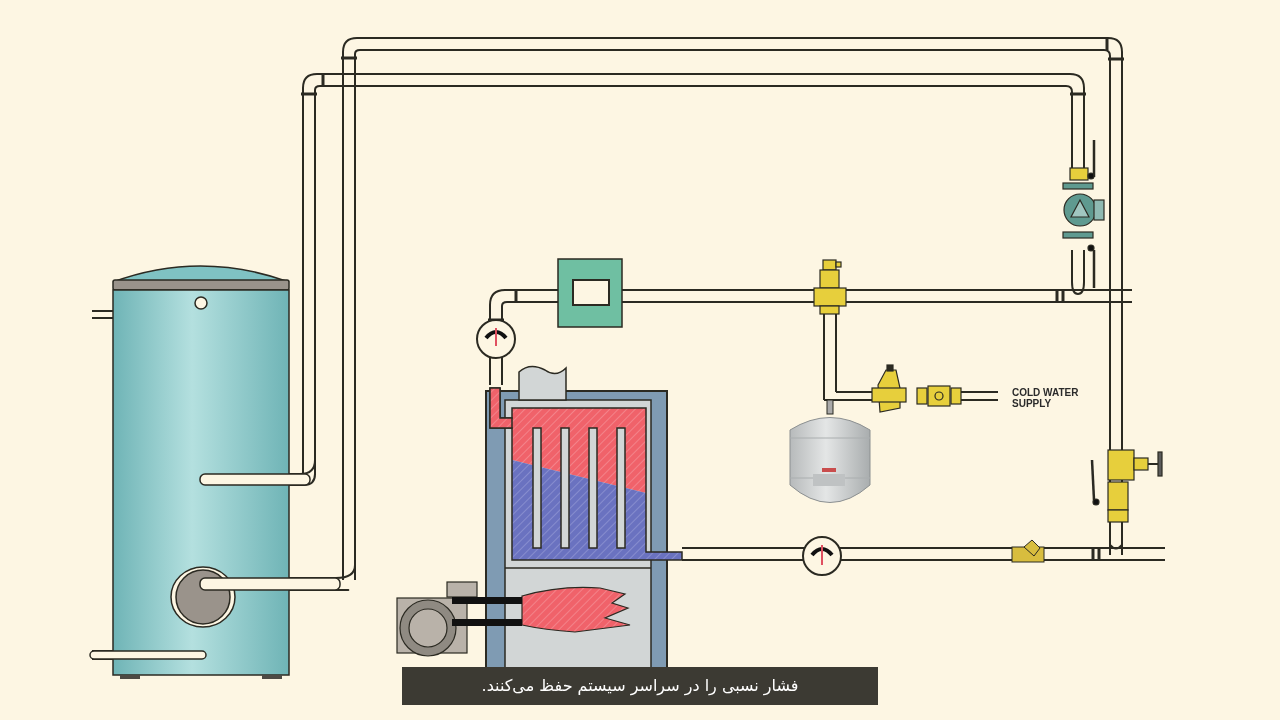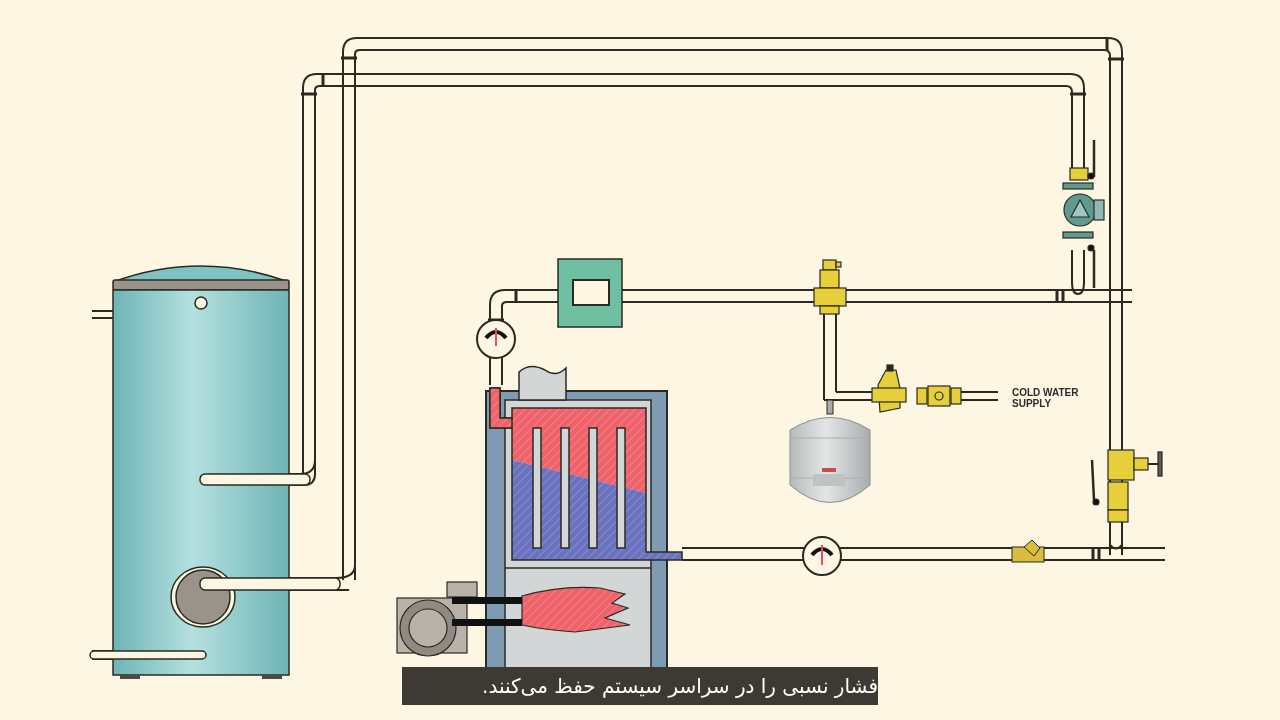--- a/index.html
+++ b/index.html
@@ -1,20 +1,20 @@
 <!DOCTYPE html>
 <html><head>
 <meta charset="utf-8">
 <style>
   html,body{margin:0;padding:0;}
   body{width:1280px;height:720px;background:#fdf6e3;position:relative;overflow:hidden;font-family:"Liberation Sans",sans-serif;}
   #diagram{position:absolute;left:0;top:0;width:1280px;height:720px;}
   .label{position:absolute;font-family:"Liberation Sans",sans-serif;font-weight:bold;font-size:10px;line-height:11px;color:#2b2b2b;}
   .subtitle{position:absolute;left:402px;top:667px;width:476px;height:38px;background:#3c3a33;color:#fff;
-    font-family:"DejaVu Sans",sans-serif;font-size:20px;line-height:38px;direction:rtl;}
+    font-family:"DejaVu Sans",sans-serif;font-size:16px;line-height:38px;text-align:center;direction:rtl;}
 </style>
 </head>
 <body>
 
 <svg id="diagram" viewBox="0 0 1280 720" xmlns="http://www.w3.org/2000/svg">
   <defs>
     <linearGradient id="tankGrad" x1="0" x2="1" y1="0" y2="0">
       <stop offset="0" stop-color="#6fb4b6"></stop>
       <stop offset="0.45" stop-color="#b4e0df"></stop>
       <stop offset="1" stop-color="#6fb4b6"></stop>

